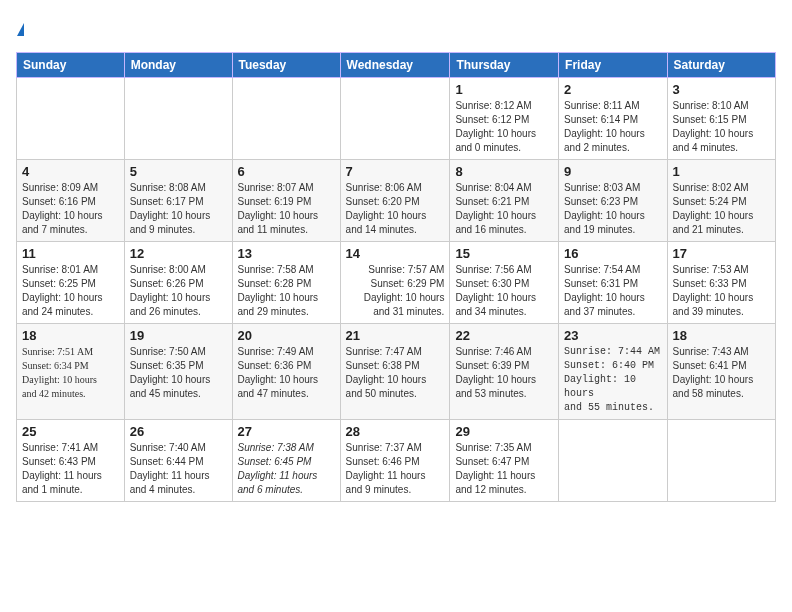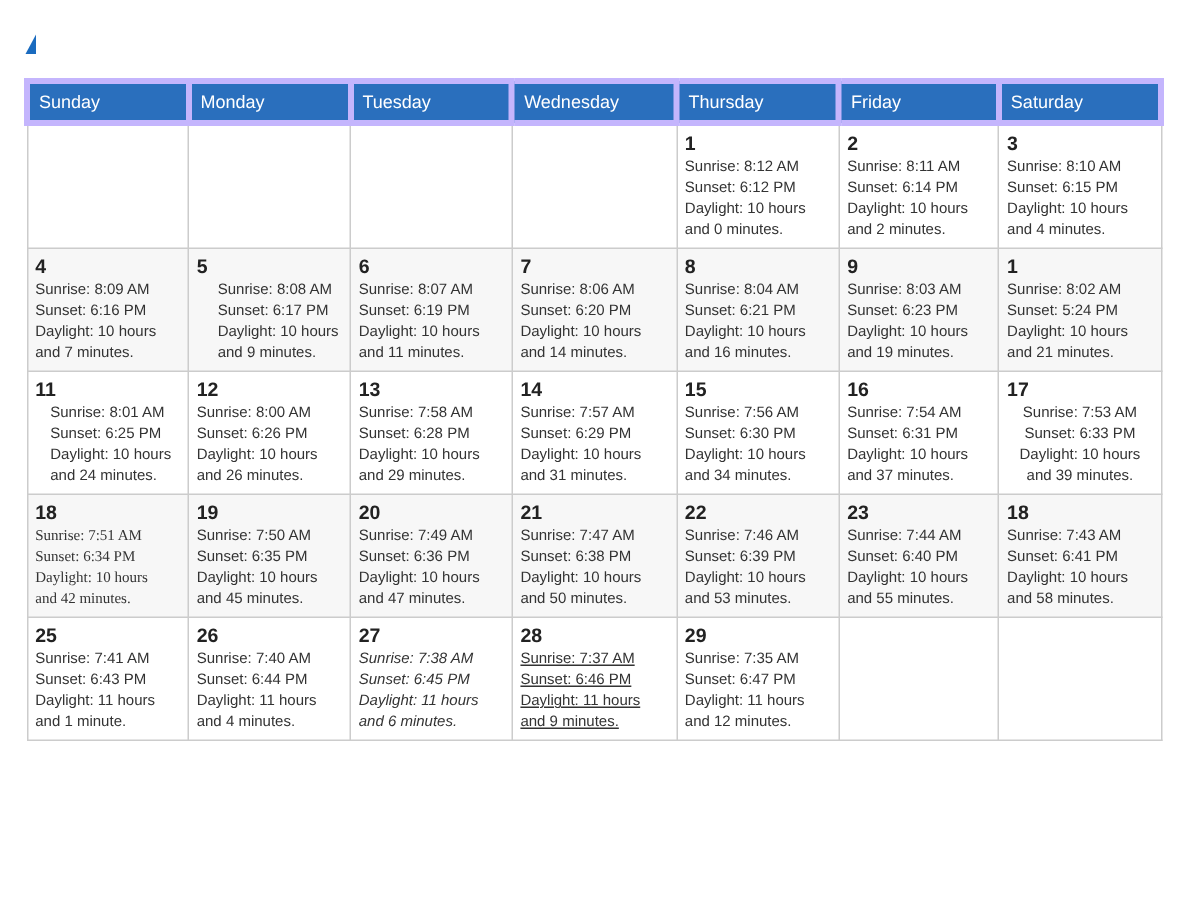--- a/index.html
+++ b/index.html
@@ -41,22 +41,22 @@
       width: 100%;
       border-collapse: collapse;
       font-size: 10.5px;
     }
     thead tr th {
       background-color: #2a6fbd;
       color: #fff;
       text-align: left;
       padding: 5px 6px;
       font-size: 12px;
-      font-weight: normal;
-      border: 4px solid #c4b5fd;
+      font-weight: bold;
+      border: 1px solid #c4b5fd;
     }
     tbody tr td {
       border: 1px solid #ccc;
       vertical-align: top;
       padding: 4px 5px;
       height: 80px;
       width: 113px;
     }
     tbody tr td .day-num {
       font-size: 13px;
@@ -138,21 +138,21 @@
       <tr>
         <td>
           <span class="day-num">4</span>
           <div class="day-info" style="white-space: pre-line;">Sunrise: 8:09 AM
 Sunset: 6:16 PM
 Daylight: 10 hours
 and 7 minutes.</div>
         </td>
         <td>
           <span class="day-num">5</span>
-          <div class="day-info" style="white-space: pre-line; margin-left: 14px;">Sunrise: 8:08 AM
+          <div class="day-info" style="white-space: pre-line;">Sunrise: 8:08 AM
 Sunset: 6:17 PM
 Daylight: 10 hours
 and 9 minutes.</div>
         </td>
         <td>
           <span class="day-num">6</span>
           <div class="day-info" style="white-space: pre-line;">Sunrise: 8:07 AM
 Sunset: 6:19 PM
 Daylight: 10 hours
 and 11 minutes.</div>
@@ -182,63 +182,63 @@
           <span class="day-num">1</span>
           <div class="day-info" style="white-space: pre-line;">Sunrise: 8:02 AM
 Sunset: 5:24 PM
 Daylight: 10 hours
 and 21 minutes.</div>
         </td>
       </tr>
       <tr>
         <td>
           <span class="day-num">11</span>
-          <div class="day-info" style="white-space: pre-line; margin-left: 10px;">Sunrise: 8:01 AM
+          <div class="day-info" style="white-space: pre-line;">Sunrise: 8:01 AM
 Sunset: 6:25 PM
 Daylight: 10 hours
 and 24 minutes.</div>
         </td>
         <td>
           <span class="day-num">12</span>
           <div class="day-info" style="white-space: pre-line;">Sunrise: 8:00 AM
 Sunset: 6:26 PM
 Daylight: 10 hours
 and 26 minutes.</div>
         </td>
         <td>
           <span class="day-num">13</span>
           <div class="day-info" style="white-space: pre-line;">Sunrise: 7:58 AM
 Sunset: 6:28 PM
 Daylight: 10 hours
 and 29 minutes.</div>
         </td>
         <td>
           <span class="day-num">14</span>
-          <div class="day-info" style="white-space: pre-line;">Sunrise: 7:57 AM
+          <div class="day-info" style="white-space: pre-line; text-align: right;">Sunrise: 7:57 AM
 Sunset: 6:29 PM
 Daylight: 10 hours
 and 31 minutes.</div>
         </td>
         <td>
           <span class="day-num">15</span>
           <div class="day-info" style="white-space: pre-line;">Sunrise: 7:56 AM
 Sunset: 6:30 PM
 Daylight: 10 hours
 and 34 minutes.</div>
         </td>
         <td>
           <span class="day-num">16</span>
           <div class="day-info" style="white-space: pre-line;">Sunrise: 7:54 AM
 Sunset: 6:31 PM
 Daylight: 10 hours
 and 37 minutes.</div>
         </td>
         <td>
           <span class="day-num">17</span>
-          <div class="day-info" style="white-space: pre-line; text-align: center;">Sunrise: 7:53 AM
+          <div class="day-info" style="white-space: pre-line;">Sunrise: 7:53 AM
 Sunset: 6:33 PM
 Daylight: 10 hours
 and 39 minutes.</div>
         </td>
       </tr>
       <tr>
         <td>
           <span class="day-num">18</span>
           <div class="day-info" style="white-space: pre-line; font-family: Liberation Serif, serif;">Sunrise: 7:51 AM
 Sunset: 6:34 PM
@@ -268,21 +268,21 @@
         </td>
         <td>
           <span class="day-num">22</span>
           <div class="day-info" style="white-space: pre-line;">Sunrise: 7:46 AM
 Sunset: 6:39 PM
 Daylight: 10 hours
 and 53 minutes.</div>
         </td>
         <td>
           <span class="day-num">23</span>
-          <div class="day-info" style="white-space: pre-line;">Sunrise: 7:44 AM
+          <div class="day-info" style="white-space: pre-line; font-family: Liberation Mono, monospace;">Sunrise: 7:44 AM
 Sunset: 6:40 PM
 Daylight: 10 hours
 and 55 minutes.</div>
         </td>
         <td>
           <span class="day-num">18</span>
           <div class="day-info" style="white-space: pre-line;">Sunrise: 7:43 AM
 Sunset: 6:41 PM
 Daylight: 10 hours
 and 58 minutes.</div>
@@ -305,21 +305,21 @@
         </td>
         <td>
           <span class="day-num">27</span>
           <div class="day-info" style="white-space: pre-line; font-style: italic;">Sunrise: 7:38 AM
 Sunset: 6:45 PM
 Daylight: 11 hours
 and 6 minutes.</div>
         </td>
         <td>
           <span class="day-num">28</span>
-          <div class="day-info" style="white-space: pre-line; text-decoration: underline;">Sunrise: 7:37 AM
+          <div class="day-info" style="white-space: pre-line;">Sunrise: 7:37 AM
 Sunset: 6:46 PM
 Daylight: 11 hours
 and 9 minutes.</div>
         </td>
         <td>
           <span class="day-num">29</span>
           <div class="day-info" style="white-space: pre-line;">Sunrise: 7:35 AM
 Sunset: 6:47 PM
 Daylight: 11 hours
 and 12 minutes.</div>

